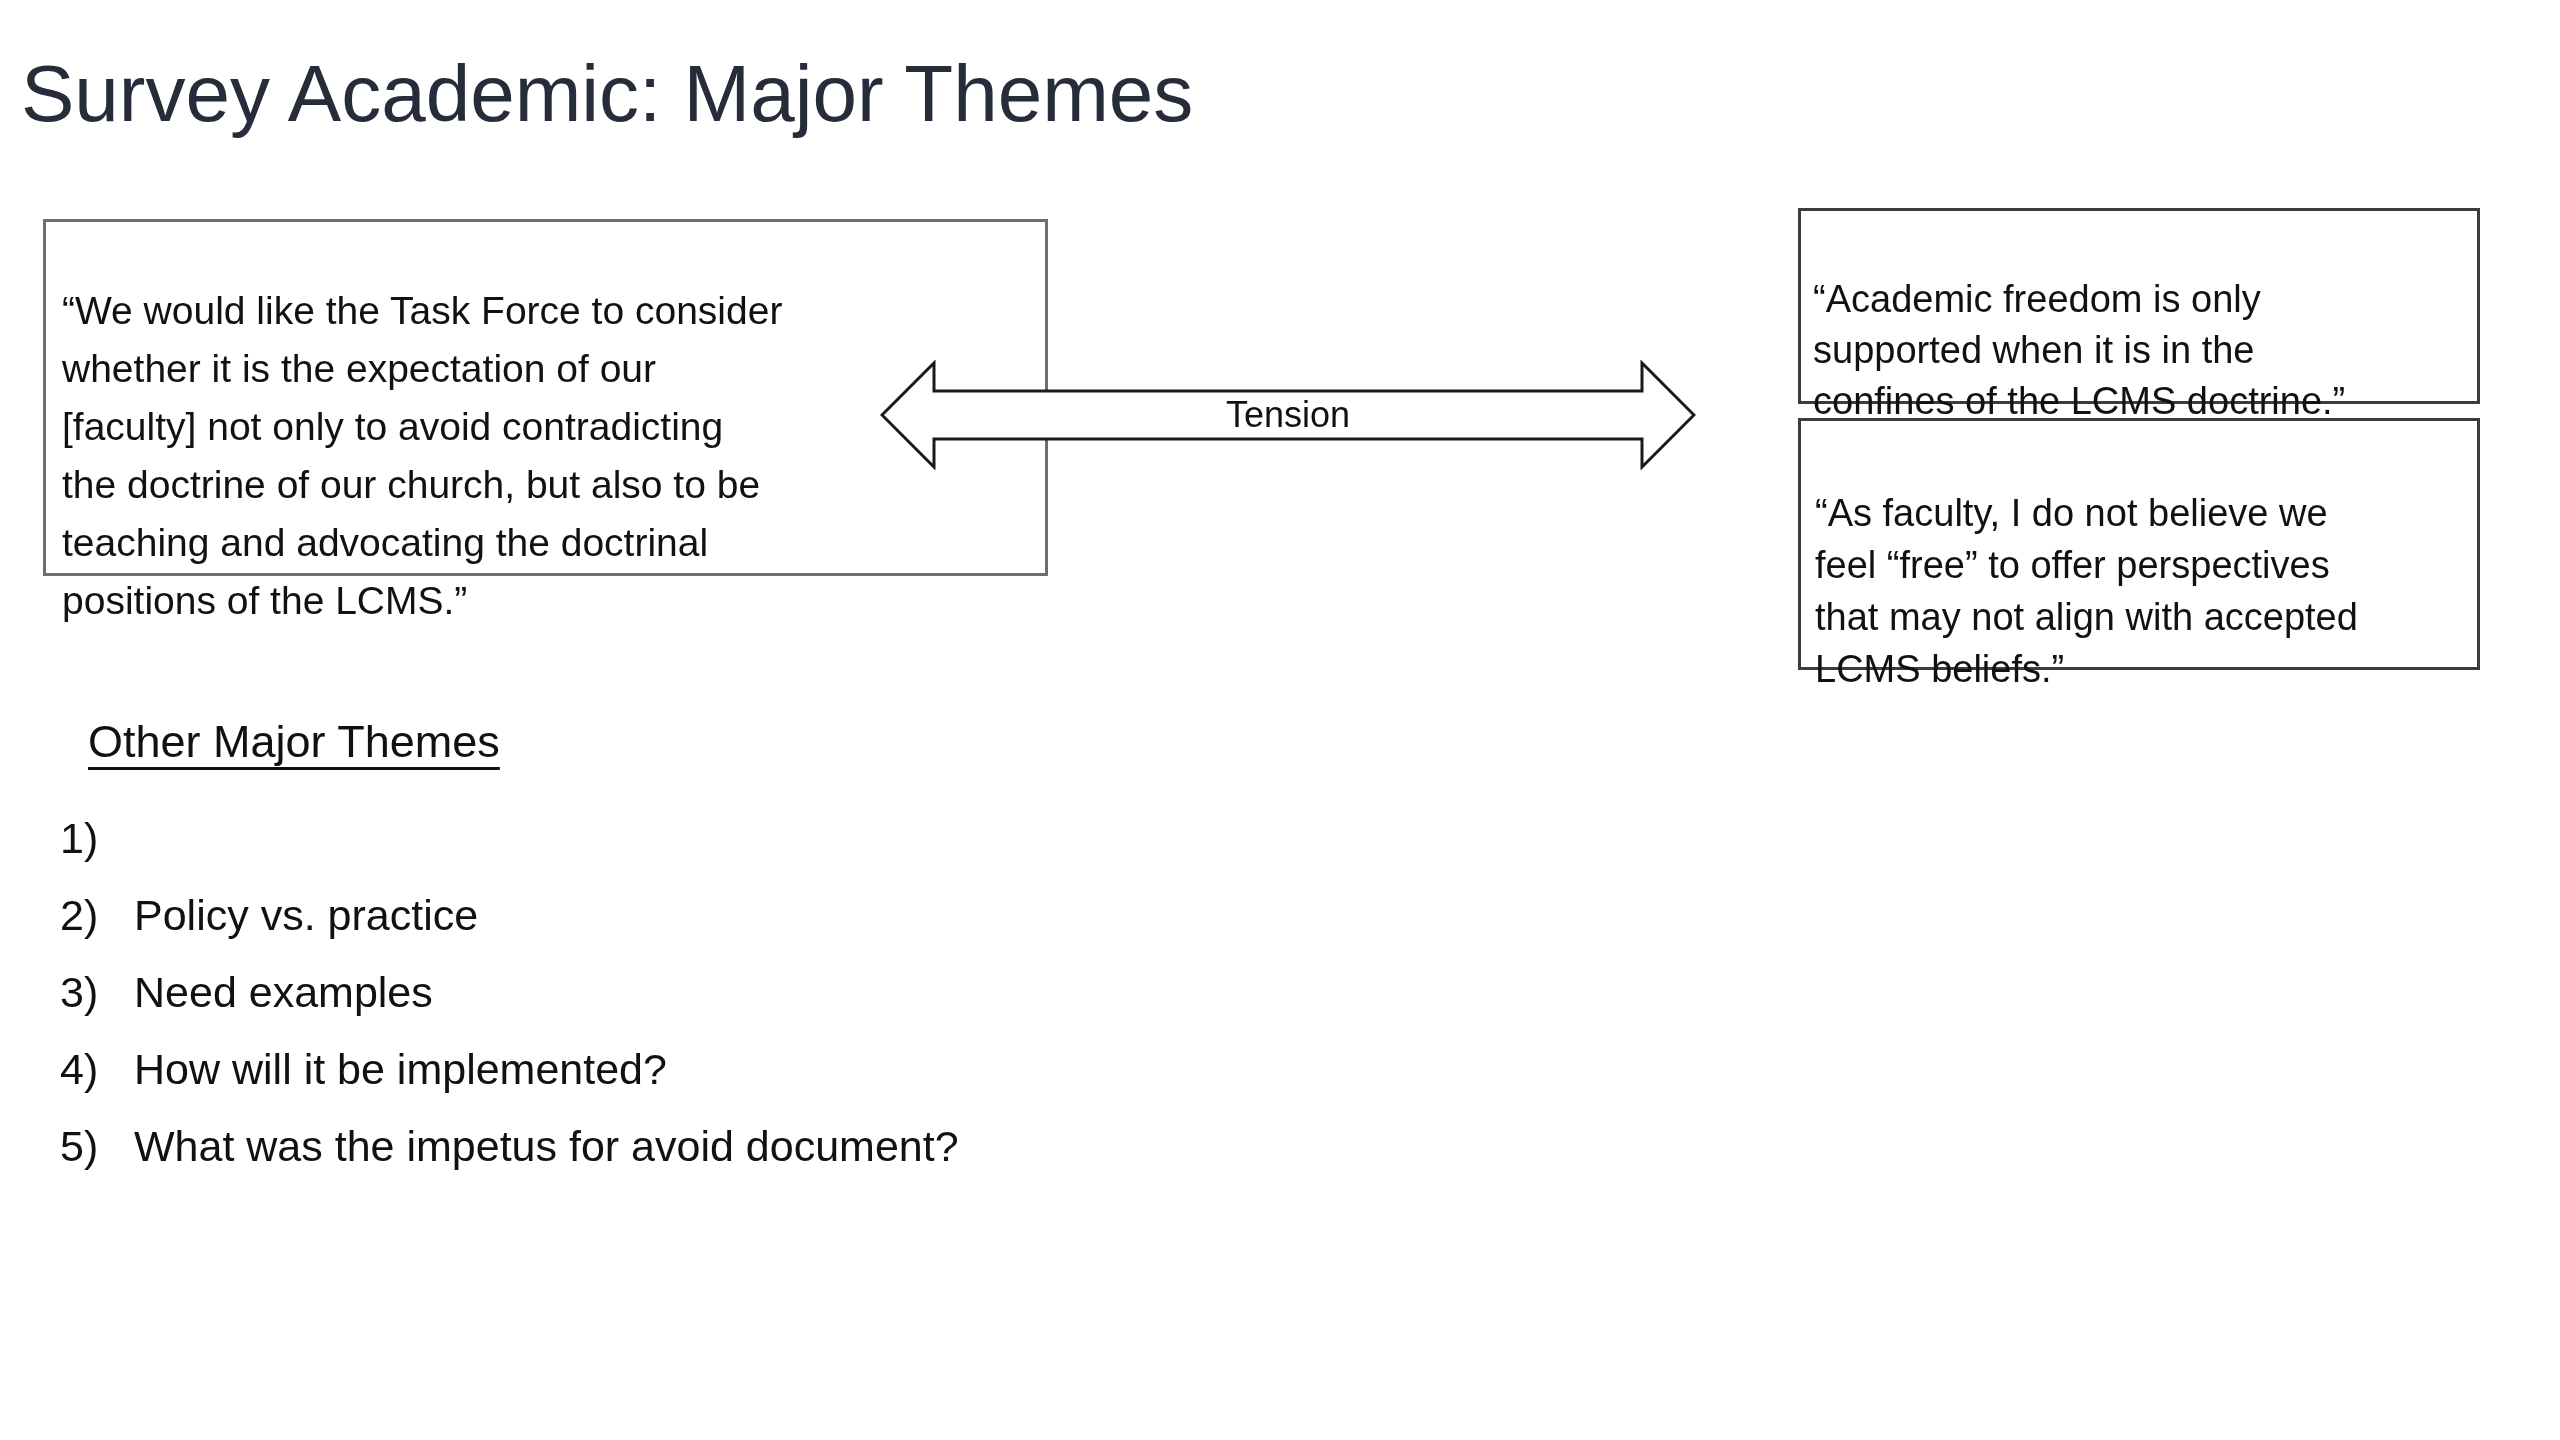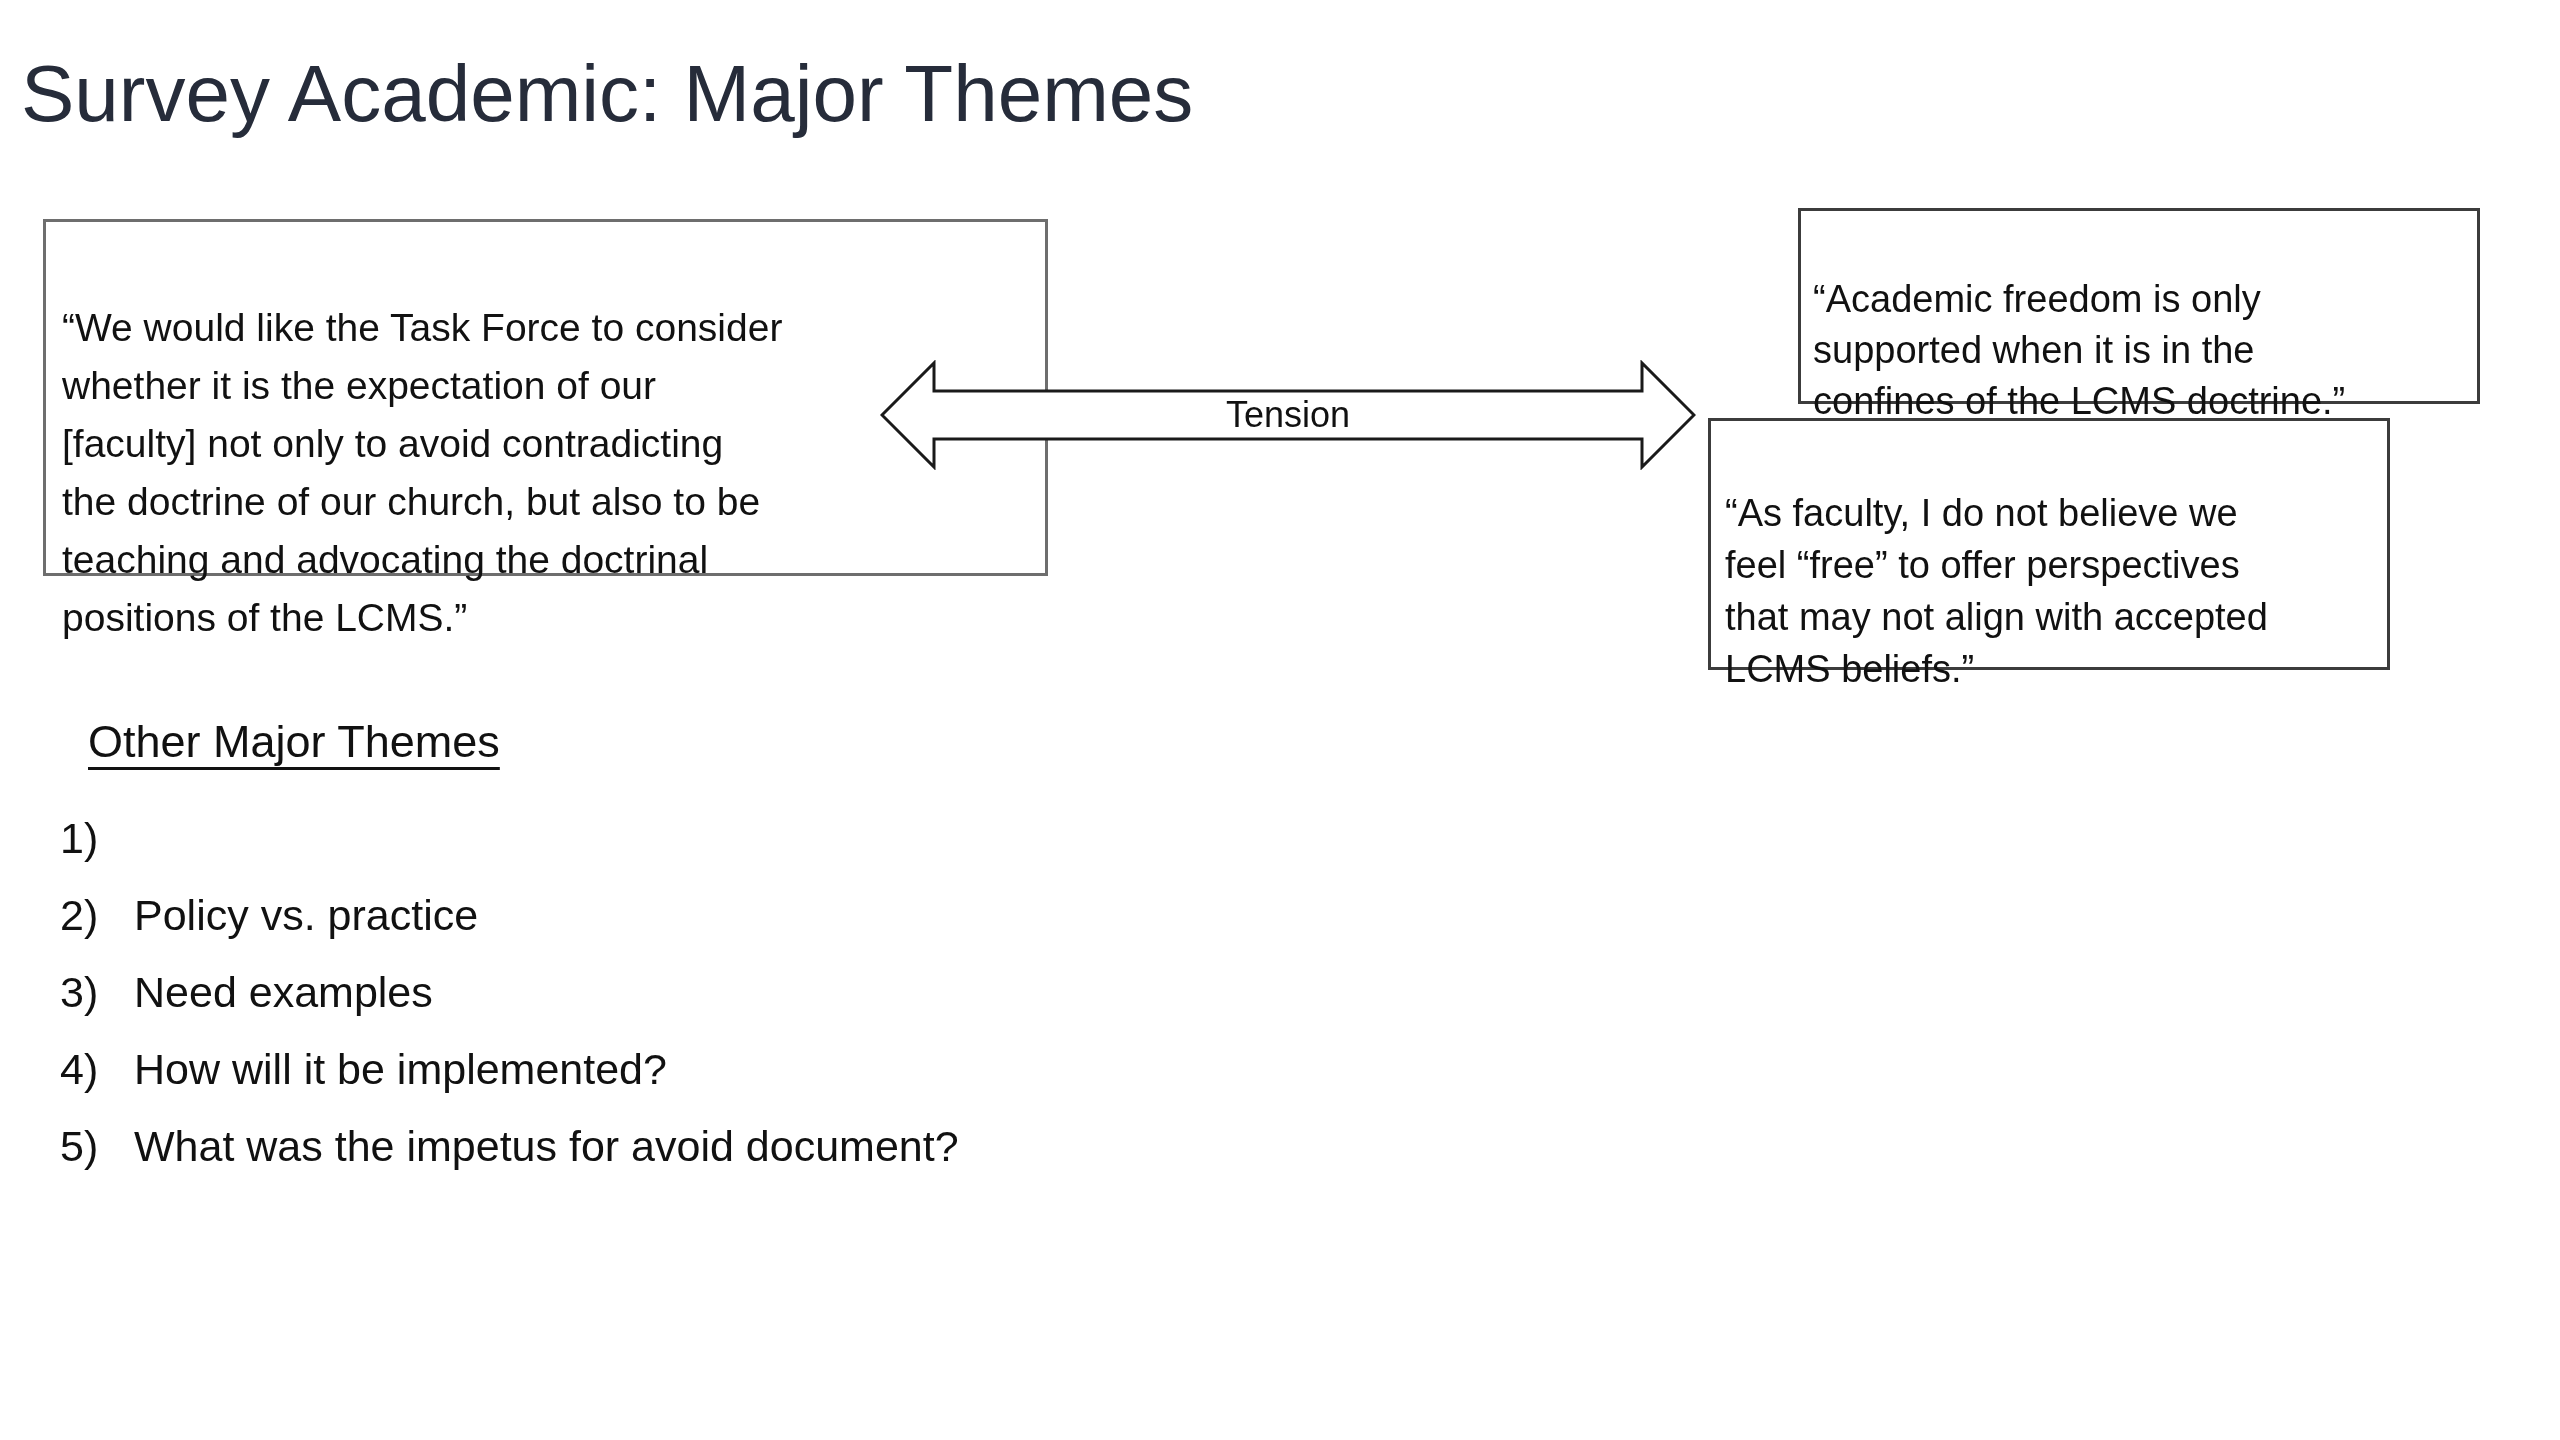--- a/index.html
+++ b/index.html
@@ -31,36 +31,36 @@
     background: #ffffff;
     color: #111111;
     white-space: pre-line;
   }
   .quote-box.left {
     left: 43px;
     top: 219px;
     width: 1005px;
     height: 357px;
     border: 3px solid #6e6e6e;
-    padding: 19px 16px;
+    padding: 2px 16px;
     font-size: 39px;
     line-height: 58px;
   }
   .quote-box.right-top {
     left: 1798px;
     top: 208px;
     width: 682px;
     height: 196px;
     border: 3px solid #3c3c3c;
     padding: 12px 14px 0 12px;
     font-size: 38px;
     line-height: 51px;
   }
   .quote-box.right-bottom {
-    left: 1708px;
+    left: 1798px;
     top: 418px;
     width: 682px;
     height: 252px;
     border: 3px solid #3c3c3c;
     padding: 14px 14px 0 14px;
     font-size: 38px;
     line-height: 52px;
   }
   .arrow-wrap {
     position: absolute;

